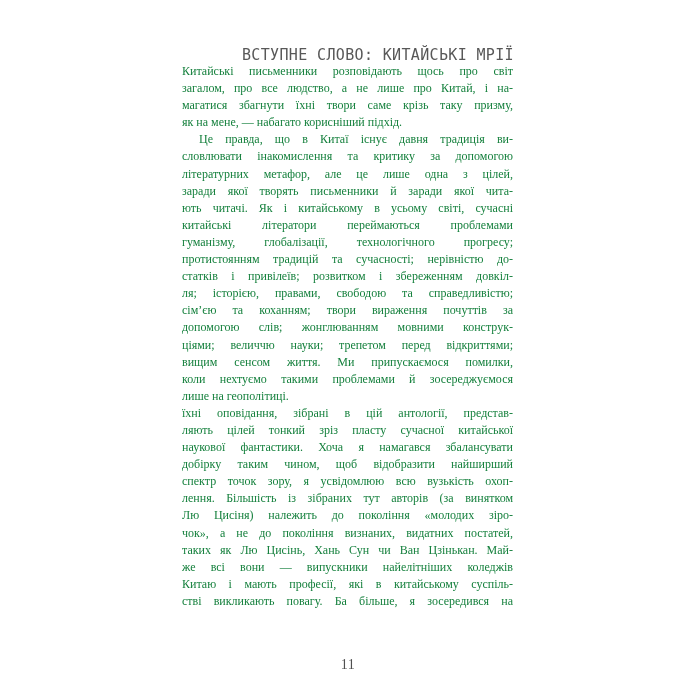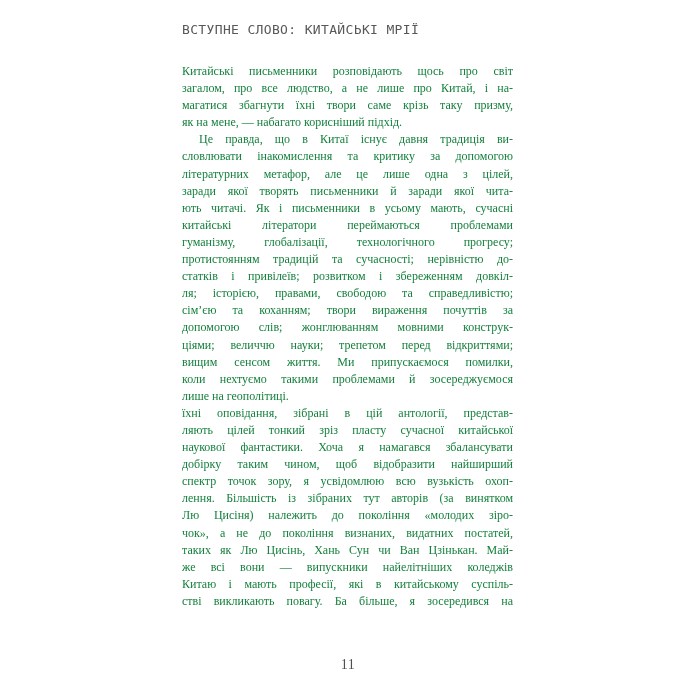--- a/index.html
+++ b/index.html
@@ -10,26 +10,26 @@
   .book-page {
     position: relative;
     width: 700px;
     height: 700px;
     background: #ffffff;
     overflow: hidden;
     font-family: "Liberation Serif", serif;
   }
   .running-header {
     position: absolute;
-    top: 22px;
+    top: 46px;
     left: 182px;
     width: 332px;
-    text-align: left;
+    text-align: right;
     font-family: "DejaVu Sans Mono", monospace;
-    font-size: 13px;
+    font-size: 15px;
     letter-spacing: 0.35px;
     color: #585858;
     white-space: nowrap;
   }
   .page-body {
     position: absolute;
     top: 63px;
     left: 182px;
     width: 331px;
     font-family: "Liberation Serif", serif;
@@ -77,21 +77,21 @@
         <div class="line">Китайські письменники розповідають щось про світ</div>
         <div class="line">загалом, про все людство, а не лише про Китай, і на-</div>
         <div class="line">магатися збагнути їхні твори саме крізь таку призму,</div>
         <div class="line last">як на мене, — набагато корисніший підхід.</div>
       </div>
       <div class="paragraph">
         <div class="line indent">Це правда, що в Китаї існує давня традиція ви-</div>
         <div class="line">словлювати інакомислення та критику за допомогою</div>
         <div class="line">літературних метафор, але це лише одна з цілей,</div>
         <div class="line">заради якої творять письменники й заради якої чита-</div>
-        <div class="line">ють читачі. Як і письменники в усьому мають, сучасні</div>
+        <div class="line">ють читачі. Як і китайському в усьому світі, сучасні</div>
         <div class="line">китайські літератори переймаються проблемами</div>
         <div class="line">гуманізму, глобалізації, технологічного прогресу;</div>
         <div class="line">протистоянням традицій та сучасності; нерівністю до-</div>
         <div class="line">статків і привілеїв; розвитком і збереженням довкіл-</div>
         <div class="line">ля; історією, правами, свободою та справедливістю;</div>
         <div class="line">сім’єю та коханням; твори вираження почуттів за</div>
         <div class="line">допомогою слів; жонглюванням мовними конструк-</div>
         <div class="line">ціями; величчю науки; трепетом перед відкриттями;</div>
         <div class="line">вищим сенсом життя. Ми припускаємося помилки,</div>
         <div class="line">коли нехтуємо такими проблемами й зосереджуємося</div>

